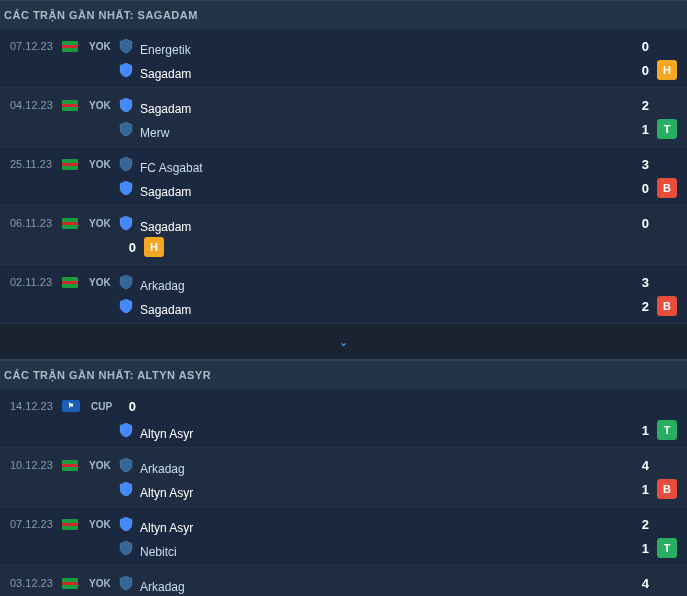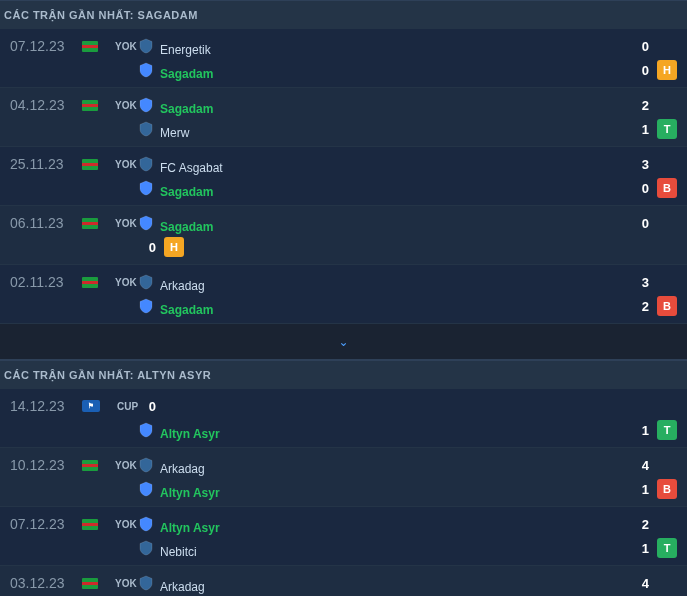--- a/index.html
+++ b/index.html
@@ -18,34 +18,33 @@
       font-size: 11px;
       font-weight: bold;
       color: #aabbcc;
       text-transform: uppercase;
       letter-spacing: 0.5px;
       border-top: 1px solid #2e4058;
     }
 
     .date-col {
       width: 52px;
-      font-size: 14px;
+      font-size: 11px;
       color: #8899aa;
       flex-shrink: 0;
     }
 
     .comp-col {
       width: 52px;
       display: flex;
       align-items: center;
-      gap: 17px;
+      gap: 11px;
       font-size: 10px;
       color: #8899aa;
       flex-shrink: 0;
-      margin-left: 20px;
     }
 
     .flag-icon {
       width: 16px;
       height: 11px;
       border-radius: 1px;
       display: inline-block;
       flex-shrink: 0;
     }
 
@@ -77,22 +76,22 @@
       padding-left: 4px;
     }
 
     .team-name {
       font-size: 12px;
       color: #ccddee;
       margin-top: 8px;
     }
 
     .team-name.bold {
-      font-weight: bold;
-      color: #22c55e;
+      font-weight: normal;
+      color: #ffffff;
     }
 
     .score-col {
       width: 30px;
       text-align: right;
       font-weight: bold;
       font-size: 13px;
       color: #ffffff;
       padding-right: 8px;
     }

